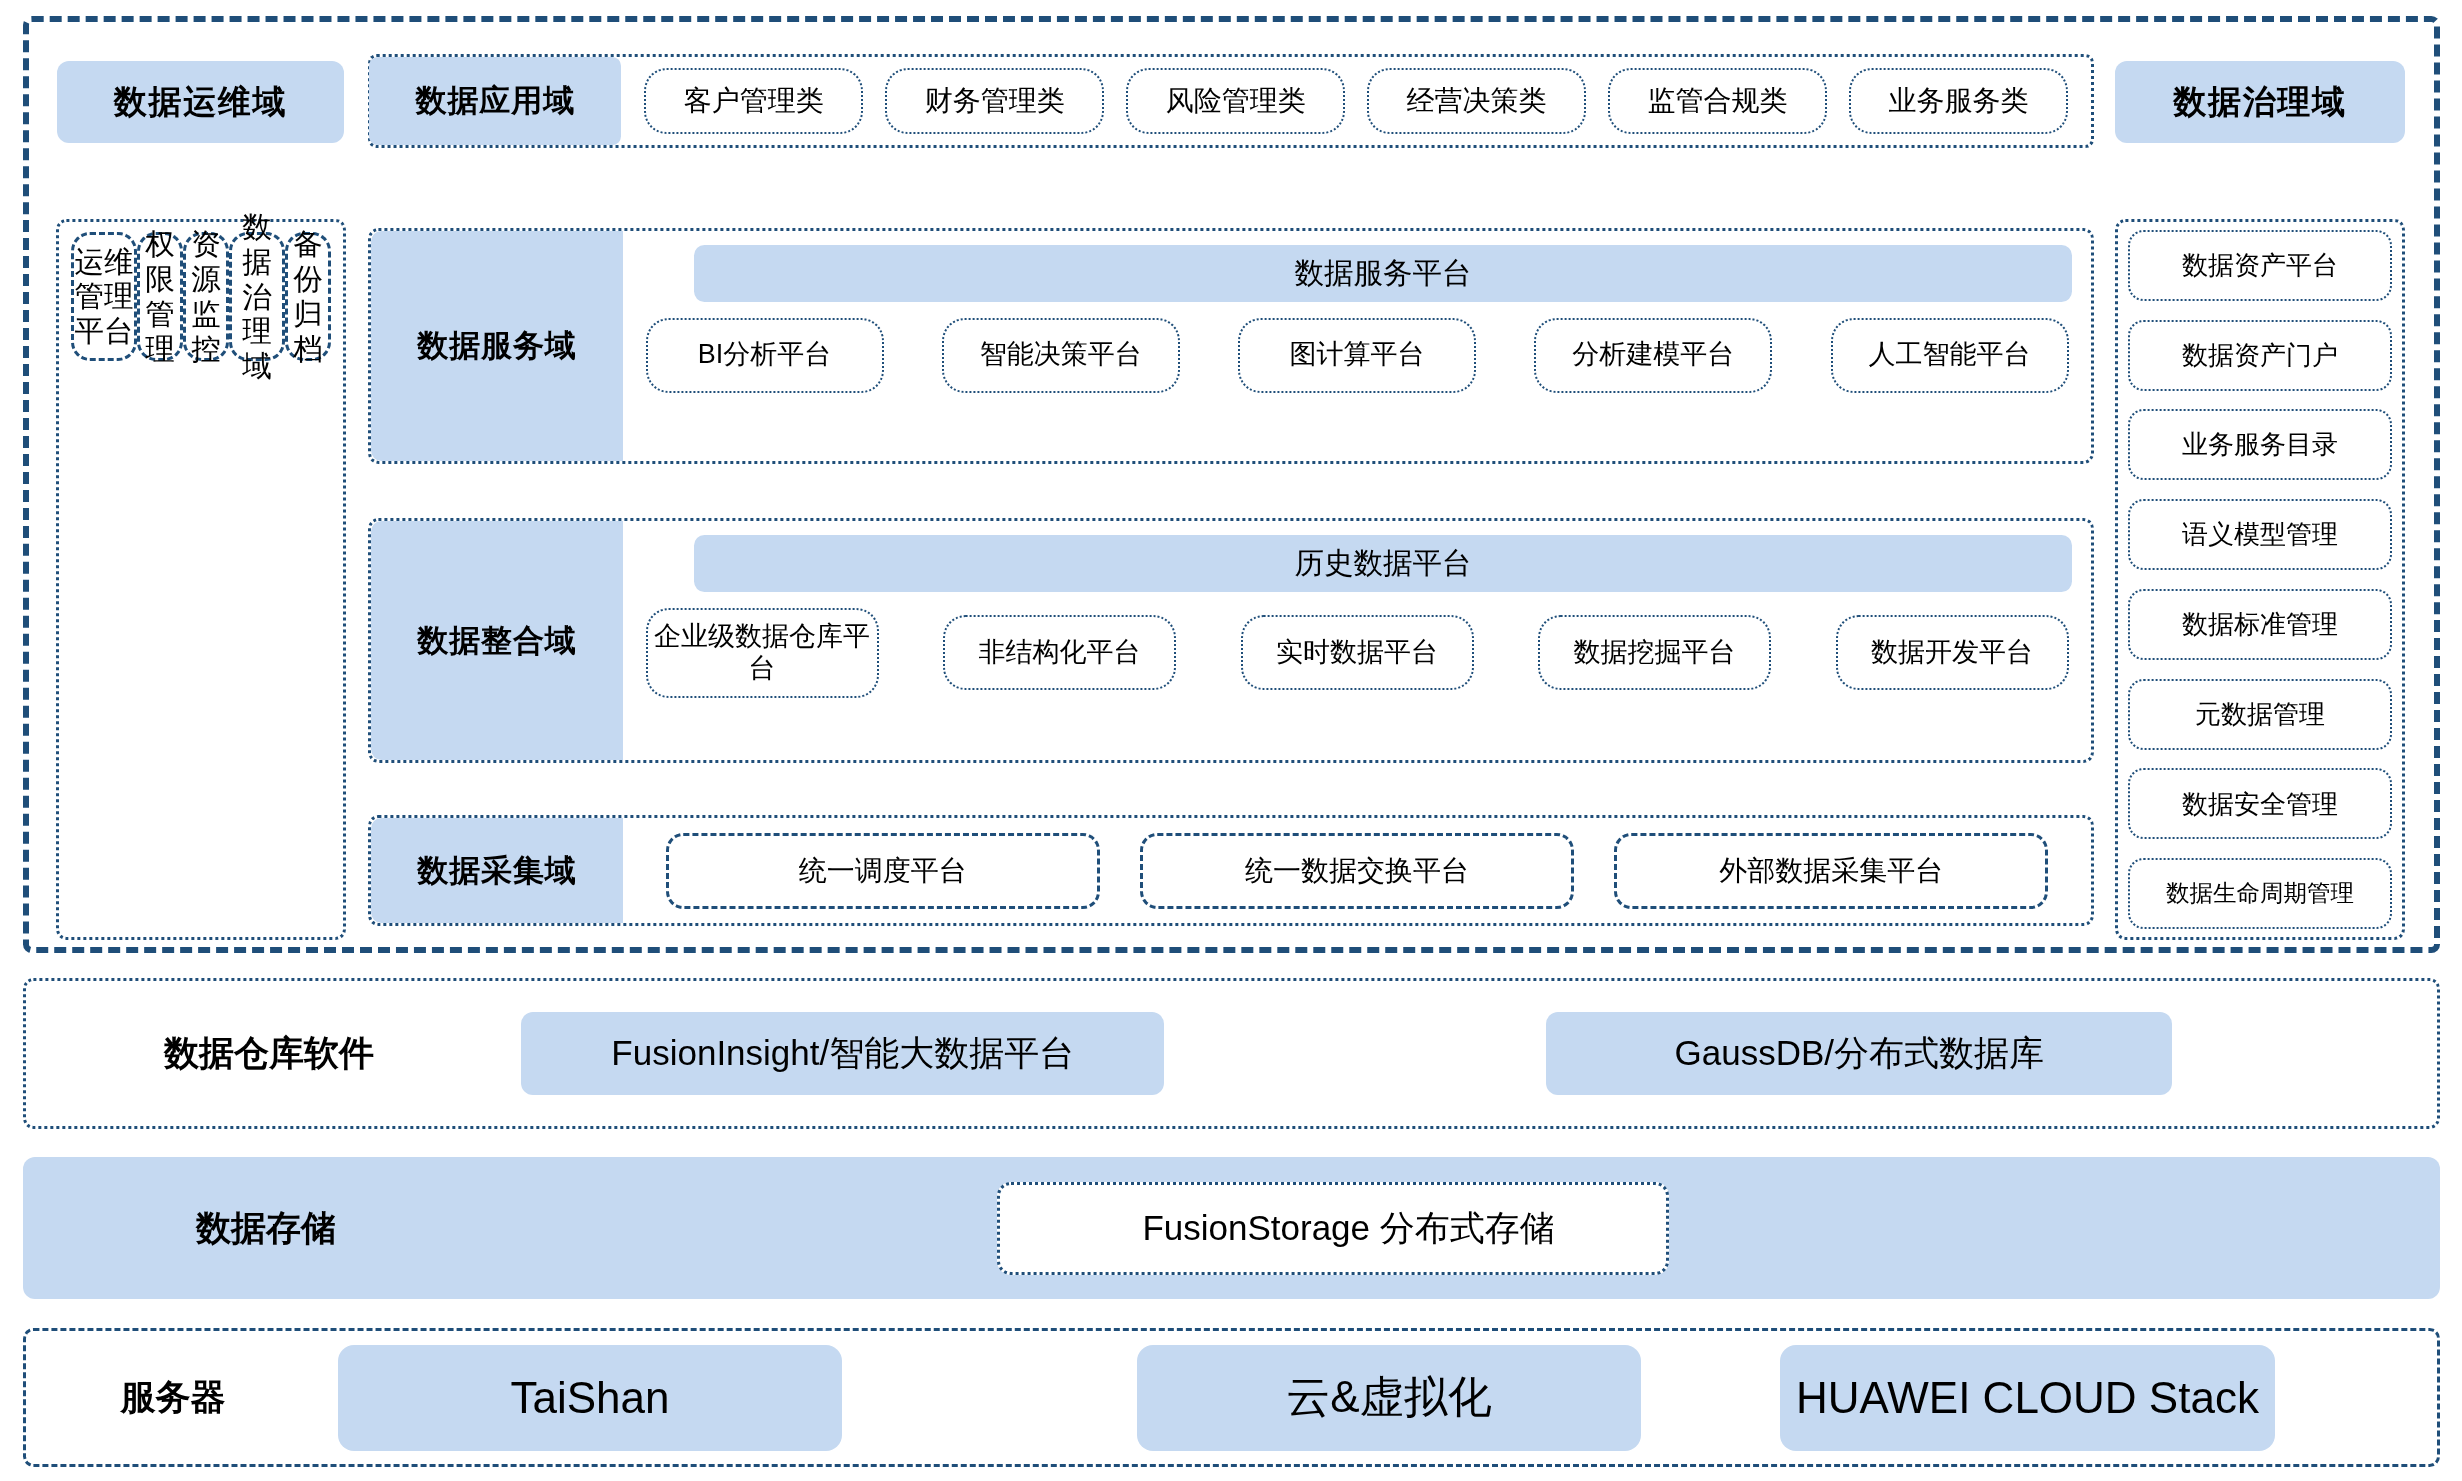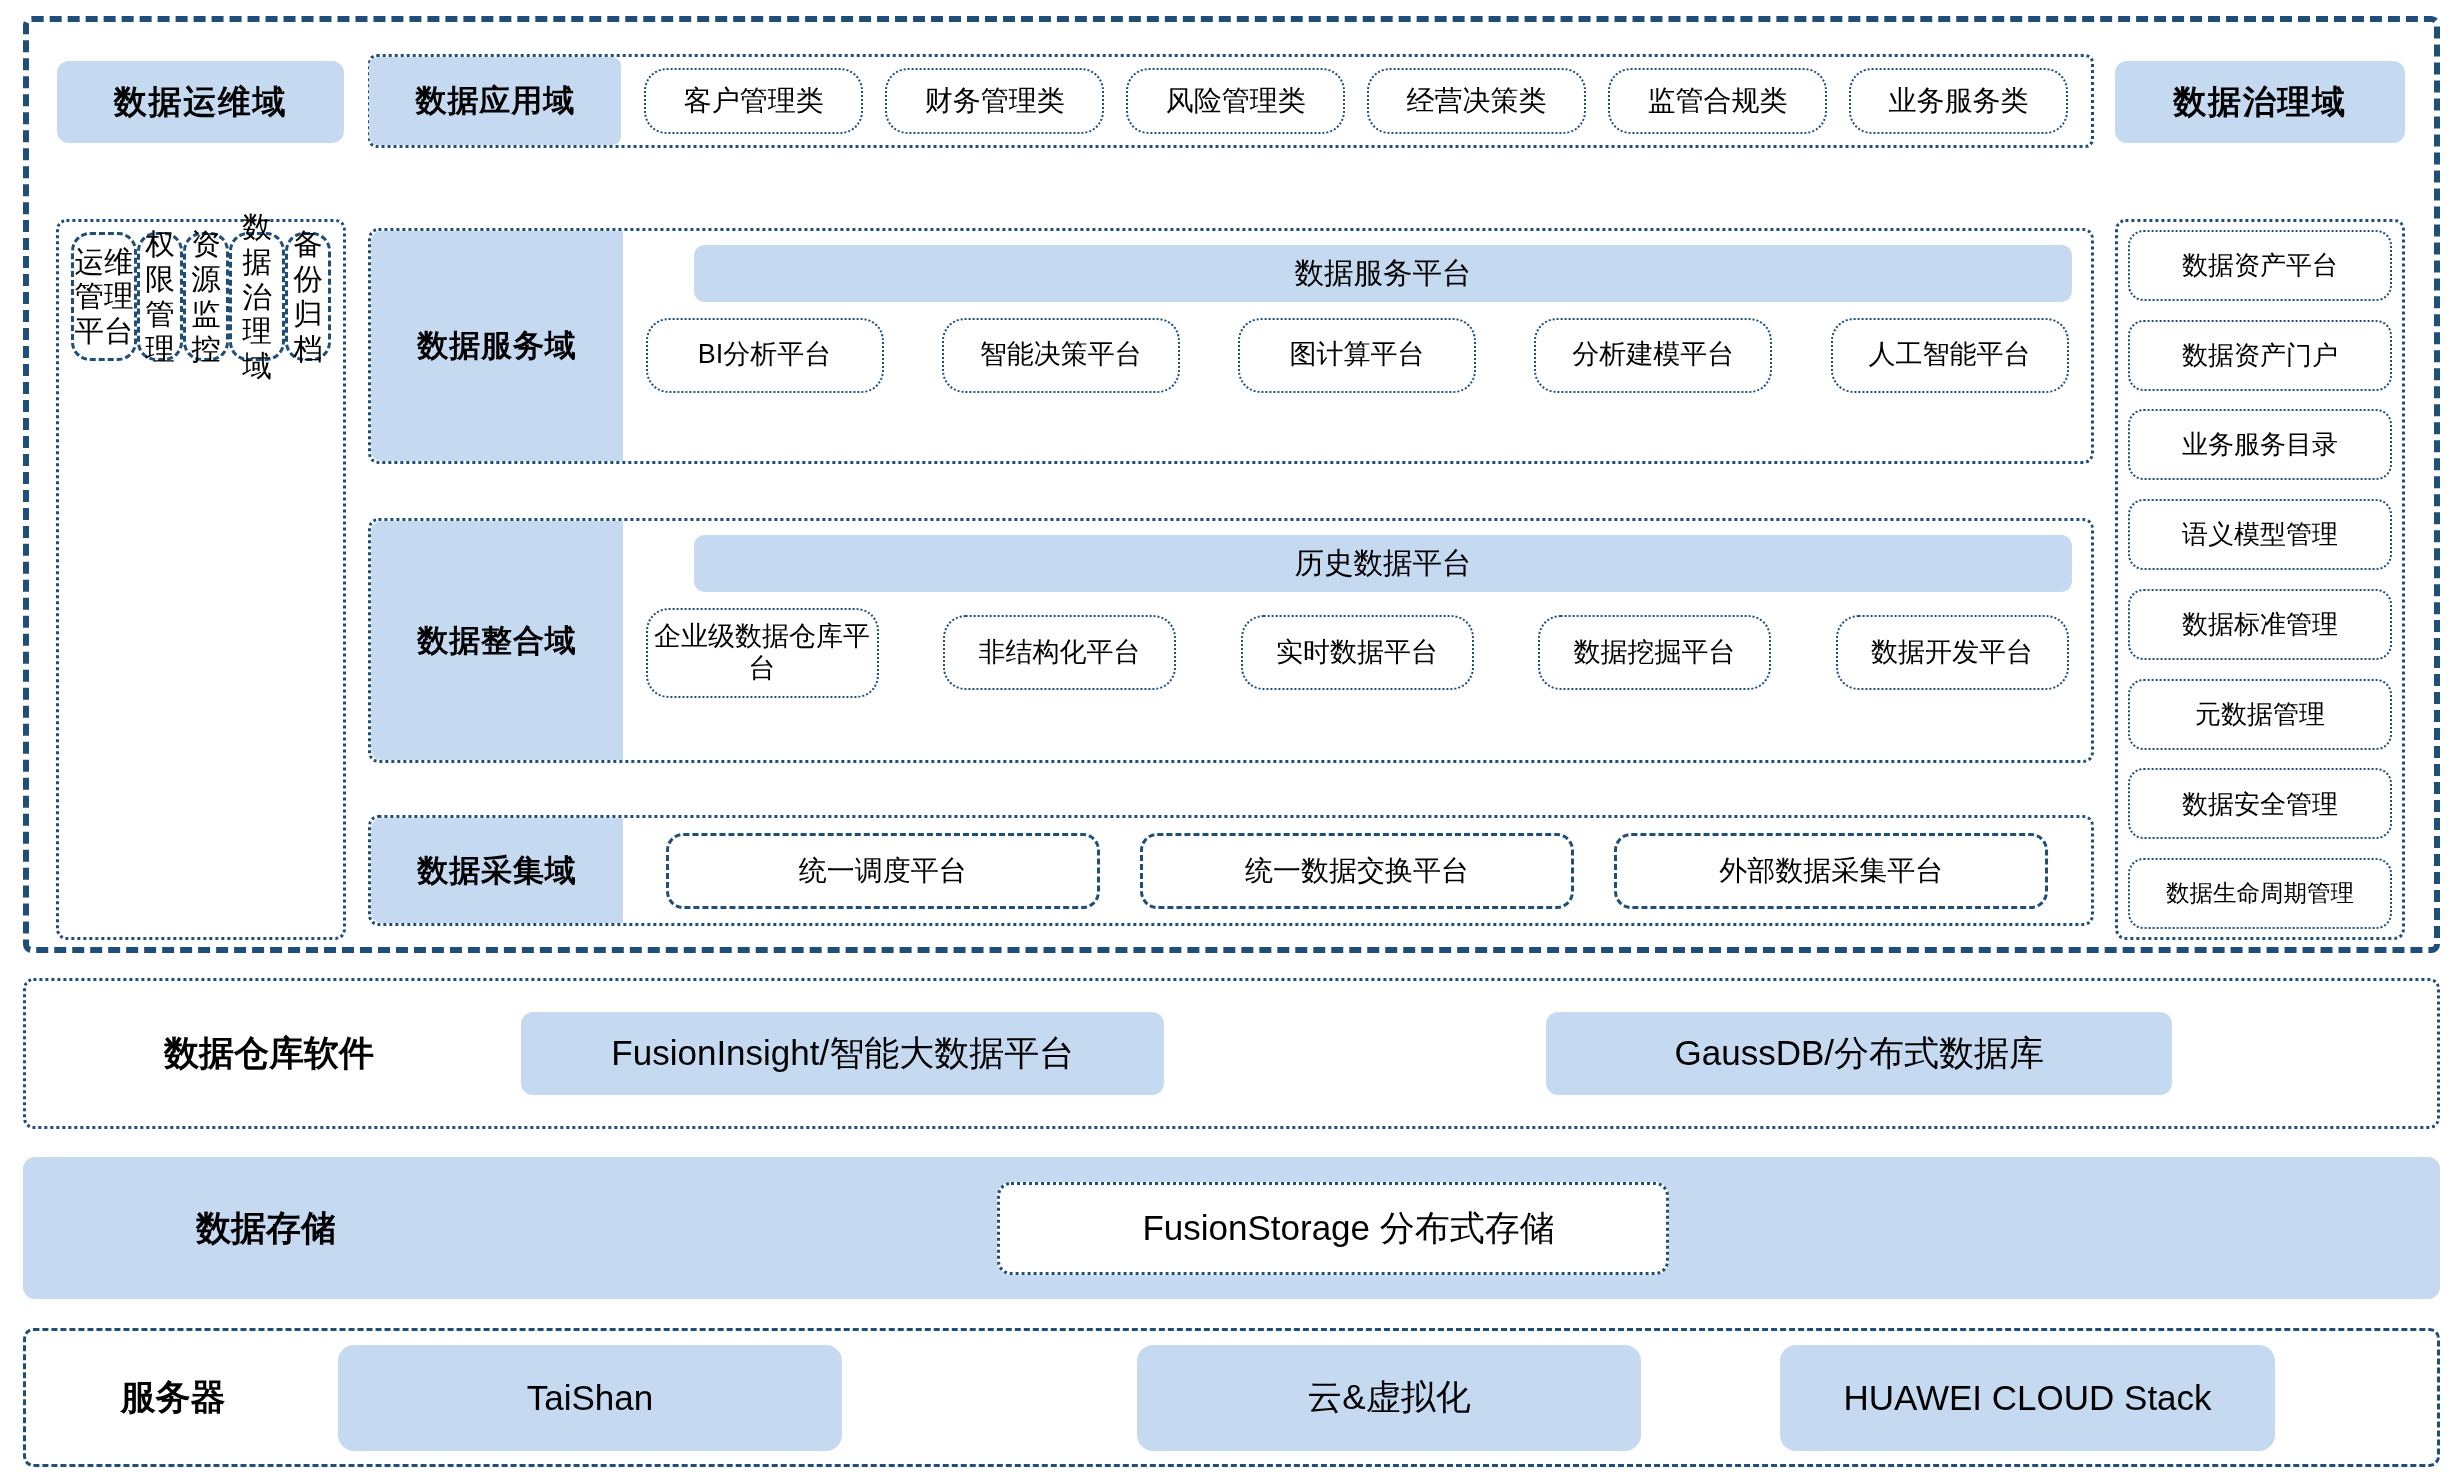--- a/index.html
+++ b/index.html
@@ -312,21 +312,21 @@
     flex: 0 0 295px;
     text-align: center;
     font-size: 35px;
     font-weight: bold;
   }
   .srv-chip {
     border-radius: 16px;
     display: flex;
     align-items: center;
     justify-content: center;
-    font-size: 35px;
+    font-size: 44px;
     height: 106px;
   }
   #chip-taishan { width: 504px; margin-left: 17.4px; }
   #chip-cloudvirt { width: 504px; margin-left: 295px; }
   #chip-hcs { width: 495px; margin-left: 139px; }
 </style>
 </head>
 <body>
 
 <div id="page">

